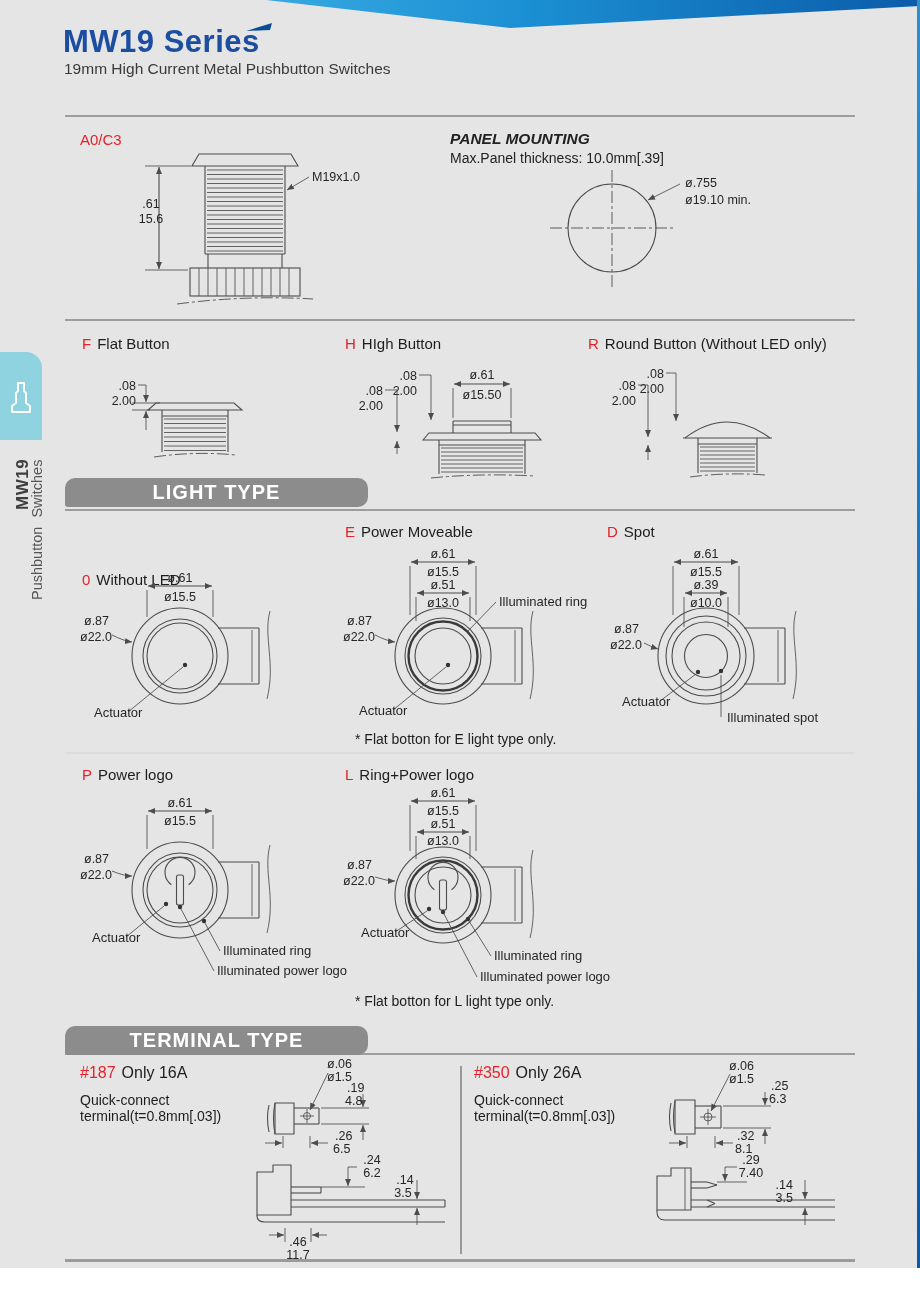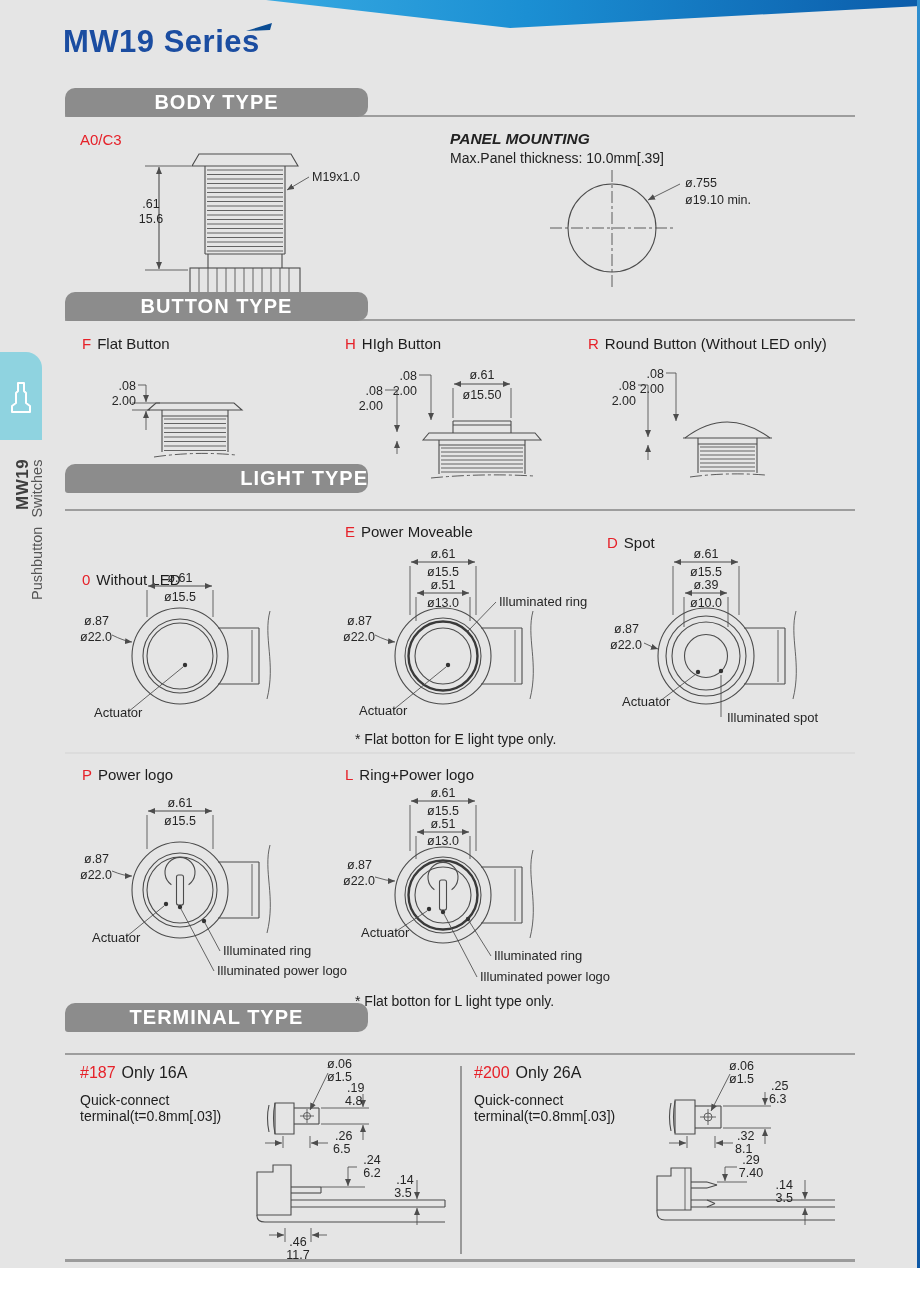--- a/index.html
+++ b/index.html
@@ -52,32 +52,30 @@
       <marker id="ah" markerWidth="8" markerHeight="7" refX="7" refY="3" orient="auto-start-reverse" markerUnits="userSpaceOnUse">
         <path d="M0,0 L7,3 L0,6 Z" fill="#4c4c4c"></path>
       </marker>
     </defs>
     <polygon points="266,0 920,0 920,6 510,28" fill="url(#bgrad)"></polygon>
     <polygon points="246,31 272,23 270,30" fill="#0a4c93"></polygon>
   </svg>
   <div class="edge-strip"></div>
 
   <div class="abs title">MW19 Series</div>
+  <div class="abs subtitle">19mm High Current Metal Pushbutton Switches</div>
 
   <div class="tab">
     <svg style="left:9px;top:25px;" width="24" height="38">
       <path d="M3,35 L3,29 L7,26 L7,16 L9,14 L9,6 L15,6 L15,14 L17,16 L17,26 L21,29 L21,35 Z" fill="none" stroke="#fff" stroke-width="2" stroke-linejoin="round"></path>
     </svg>
   </div>
   <div class="rot series-v">MW19</div>
   <div class="rot cat-v">Pushbutton Switches</div>
 
-  <div class="sec-bar" style="top:88px;">
-    <span>BODY TYPE</span>
-  </div>
   <div class="sec-line" style="top:115px;"></div>
 
   <div class="vl" style="left:80px;top:131px;">
     <span class="code">A0/C3</span>
   </div>
 
   <svg style="left:95px;top:146px;" width="270" height="165">
     <g class="ln">
       <polygon points="97,20 203,20 196,8 104,8"></polygon>
       <line x1="110" y1="20" x2="110" y2="108"></line>
@@ -108,23 +106,20 @@
 
   <svg style="left:530px;top:162px;" width="310" height="135">
     <circle class="ln" cx="82" cy="66" r="44"></circle>
     <line class="dash" x1="82" y1="8" x2="82" y2="126"></line>
     <line class="dash" x1="20" y1="66" x2="146" y2="66"></line>
     <line class="thin" x1="150" y1="22" x2="118" y2="38" marker-end="url(#ah)"></line>
     <text x="155" y="25">ø.755</text>
     <text x="155" y="42">ø19.10 min.</text>
   </svg>
 
-  <div class="sec-bar" style="top:292px;">
-    <span>BUTTON TYPE</span>
-  </div>
   <div class="sec-line" style="top:319px;"></div>
 
   <div class="vl" style="left:82px;top:335px;">
     <span class="code">F</span><span>Flat Button</span>
   </div>
   <div class="vl" style="left:345px;top:335px;">
     <span class="code">H</span><span>HIgh Button</span>
   </div>
   <div class="vl" style="left:588px;top:335px;">
     <span class="code">R</span><span>Round Button (Without LED only)</span>
@@ -204,32 +199,32 @@
       <path class="thin" d="M56,25 L66,25 L66,73" marker-end="url(#ah)"></path>
     </g>
     <g>
       <text text-anchor="end" x="26" y="42">.08</text>
       <text text-anchor="end" x="26" y="57">2.00</text>
       <path class="thin" d="M28,37 L38,37 L38,89" marker-end="url(#ah)"></path>
       <line class="thin" x1="38" y1="112" x2="38" y2="97" marker-end="url(#ah)"></line>
     </g>
   </svg>
 
-  <div class="sec-bar" style="top:464px;justify-content:flex-end;">
+  <div class="sec-bar" style="top:478px;">
     <span>LIGHT TYPE</span>
   </div>
   <div class="sec-line" style="top:509px;"></div>
 
   <div class="vl" style="left:82px;top:523px;margin-top:48px;">
     <span class="code">0</span><span>Without LED</span>
   </div>
   <div class="vl" style="left:345px;top:523px;">
     <span class="code">E</span><span>Power Moveable</span>
   </div>
-  <div class="vl" style="left:607px;top:534px;">
+  <div class="vl" style="left:607px;top:523px;">
     <span class="code">D</span><span>Spot</span>
   </div>
 
   <svg style="left:68px;top:545px;" width="280" height="185">
     <g class="ln">
       <circle cx="112" cy="111" r="48"></circle>
         <circle cx="112" cy="111" r="37"></circle>
         <circle cx="112" cy="111" r="33"></circle>
       <line x1="150" y1="83" x2="191" y2="83"></line>
         <line x1="150" y1="139" x2="191" y2="139"></line>
@@ -438,21 +433,21 @@
     </g>
     <g>
       <circle class="dot" cx="112" cy="127" r="2.2"></circle>
       <line class="thin" x1="113" y1="129" x2="146" y2="192"></line>
       <text class="lab" x="149" y="196">Illuminated power logo</text>
     </g>
   </svg>
 
   <div class="note" style="left:355px;top:993px;">* Flat botton for L light type only.</div>
 
-  <div class="sec-bar" style="top:1003px;">
+  <div class="sec-bar" style="top:1026px;">
     <span>TERMINAL TYPE</span>
   </div>
   <div class="sec-line" style="top:1053px;"></div>
   <div class="tdiv"></div>
 
   <div class="vl" style="left:80px;top:1064px;font-size:16px;">
     <span class="code">#187</span><span>Only 16A</span>
   </div>
   <div class="term-desc" style="left:80px;top:1092px;">Quick-connect</div>
   <div class="term-desc" style="left:80px;top:1108px;">terminal(t=0.8mm[.03])</div>
@@ -519,21 +514,21 @@
       <line class="thin" x1="50" y1="78" x2="50" y2="92"></line>
         <line class="thin" x1="76" y1="78" x2="76" y2="92"></line>
       <line class="thin" x1="34" y1="85" x2="49" y2="85" marker-end="url(#ah)"></line>
       <line class="thin" x1="92" y1="85" x2="77" y2="85" marker-end="url(#ah)"></line>
       <text text-anchor="middle" x="63" y="96">.46</text>
       <text text-anchor="middle" x="63" y="109">11.7</text>
     </g>
   </svg>
 
   <div class="vl" style="left:474px;top:1064px;font-size:16px;">
-    <span class="code">#200</span><span>Only 26A</span>
+    <span class="code">#350</span><span>Only 26A</span>
   </div>
   <div class="term-desc" style="left:474px;top:1092px;">Quick-connect</div>
   <div class="term-desc" style="left:474px;top:1108px;">terminal(t=0.8mm[.03])</div>
 
   <svg style="left:625px;top:1048px;" width="235" height="112">
     <g class="ln">
       <path d="M46,55 Q43,69 46,83"></path>
         <path d="M50,53 Q47,69 50,85"></path>
       <polygon points="50,52 70,52 70,86 50,86"></polygon>
       <line x1="70" y1="58" x2="96" y2="58"></line>

